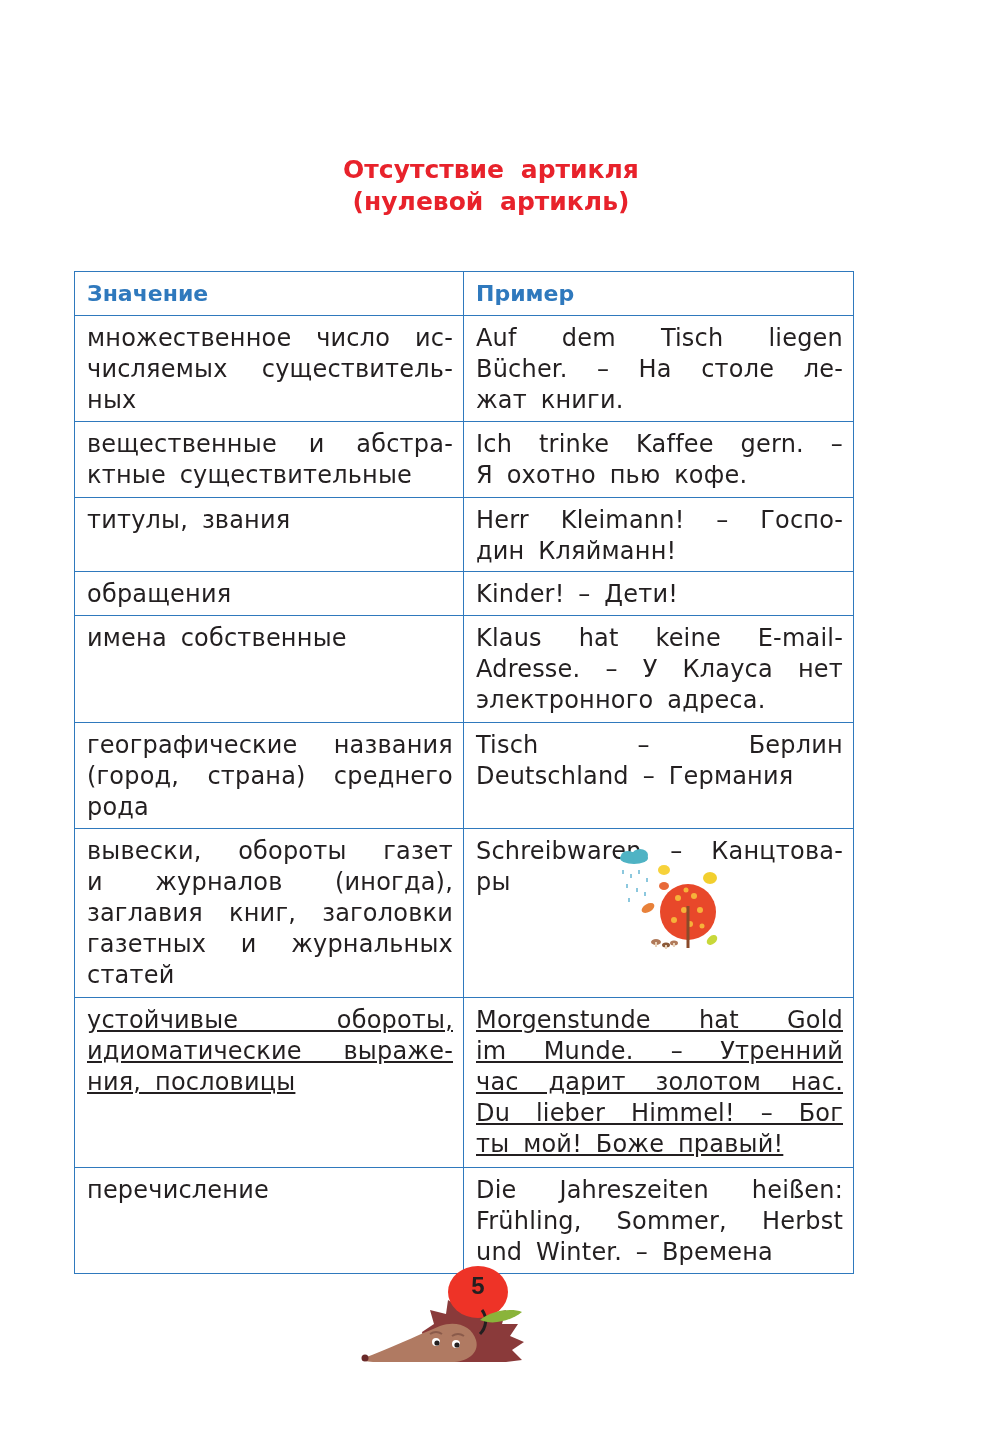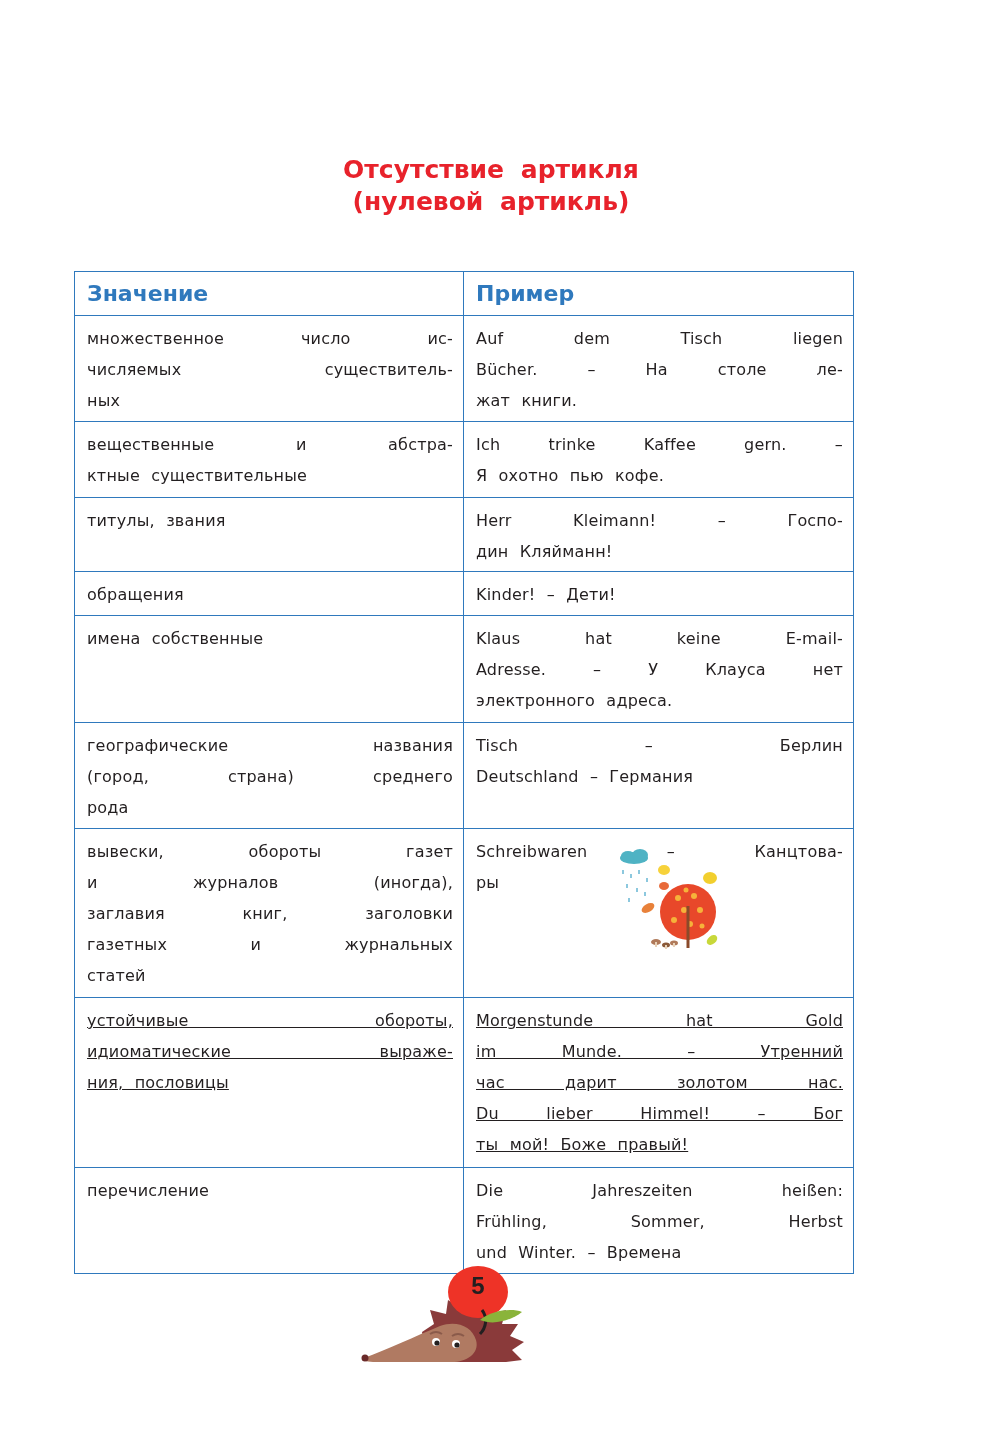--- a/index.html
+++ b/index.html
@@ -24,21 +24,21 @@
     padding: 0 10px 0 12px; text-align: left;
     font-family: "DejaVu Sans", sans-serif;
   }
   .tbl col.c1 { width: 389px; }
   .tbl col.c2 { width: 390px; }
   .tbl th {
     color: #2f79bd; font-weight: bold; font-size: 22px; line-height: 42px;
     height: 44px; padding-top: 1px;
   }
   .tbl td {
-    font-size: 16px; line-height: 31px; padding-top: 7px; color: #231f20;
+    font-size: 24px; line-height: 31px; padding-top: 7px; color: #231f20;
     word-spacing: 6px; letter-spacing: 0.2px;
   }
   .tbl td .ln { display: block; white-space: nowrap; text-align: justify; text-align-last: justify; }
   .tbl td .ln.last { text-align-last: left; }
 
   .illus-tree { position: absolute; left: 614px; top: 848px; width: 112px; height: 104px; }
   .hedgehog { position: absolute; left: 356px; top: 1262px; width: 190px; height: 108px; }
   .page-num {
     position: absolute; left: 460px; top: 1272px; width: 36px; text-align: center;
     font-weight: bold; font-size: 24px; color: #231f20; font-family: "Liberation Sans", sans-serif;

